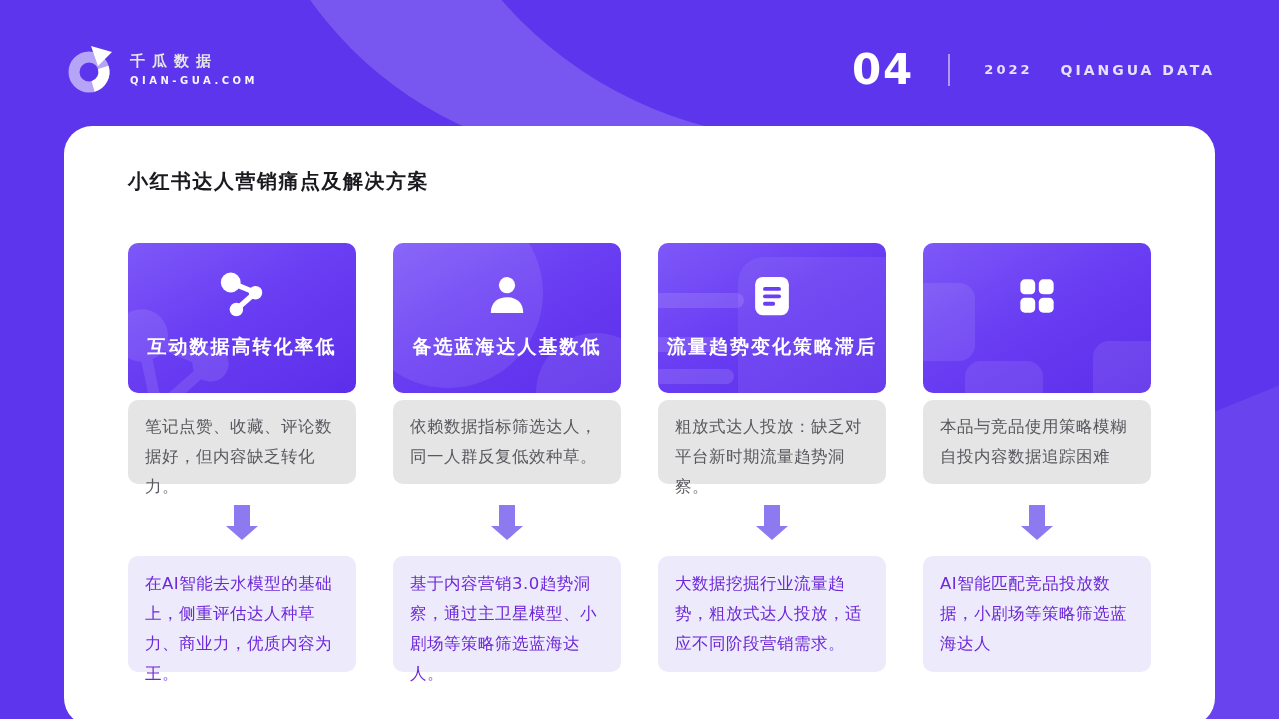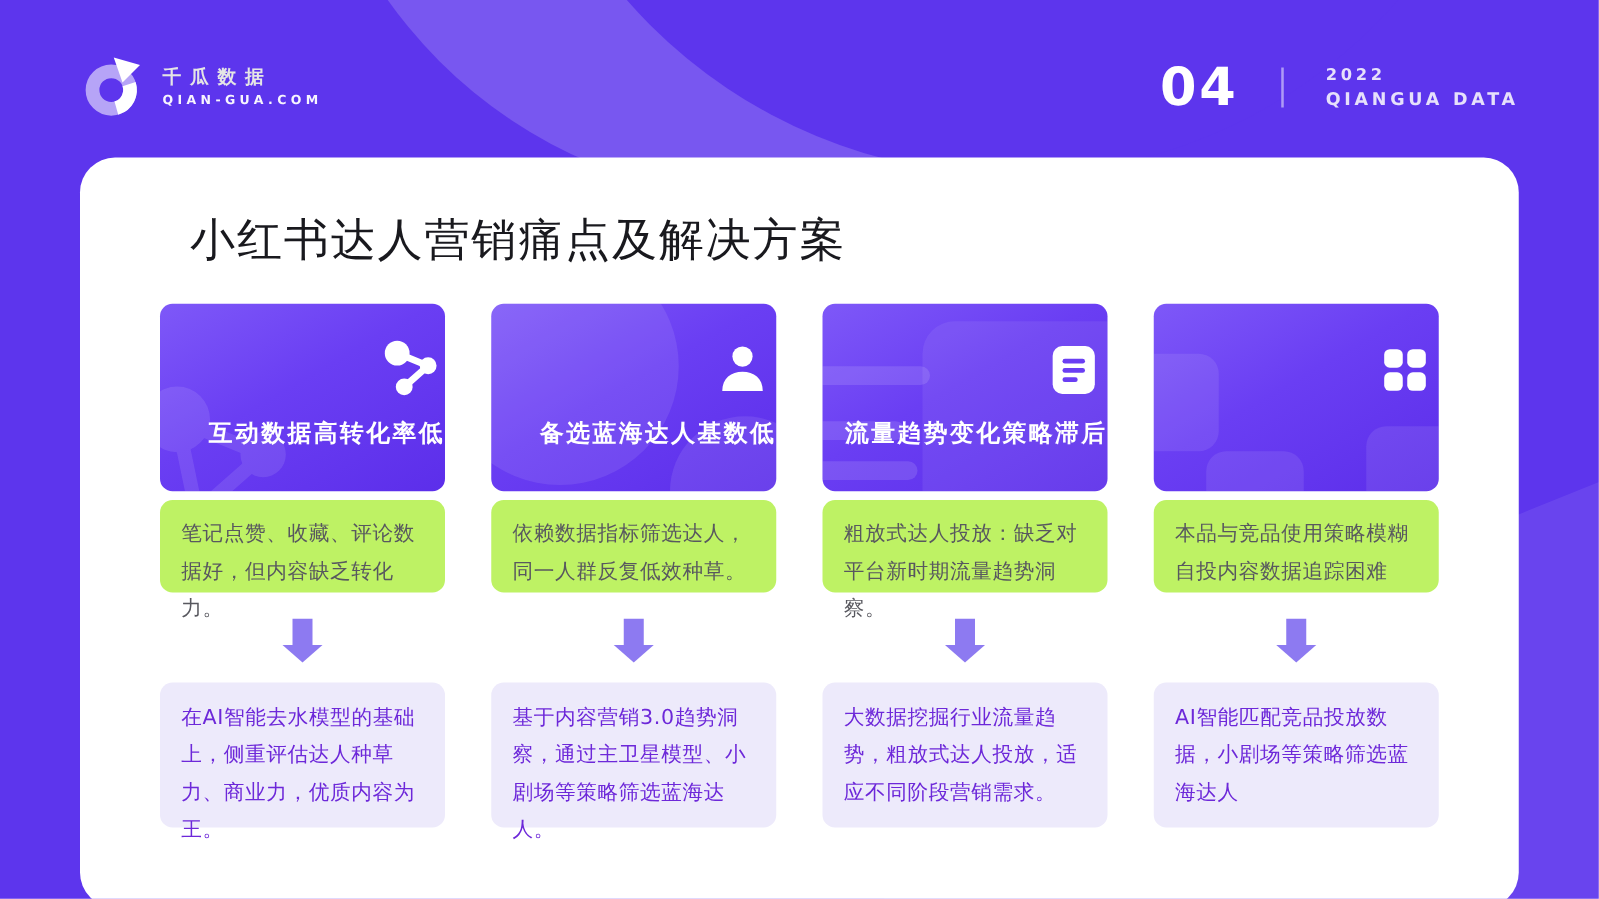--- a/index.html
+++ b/index.html
@@ -17,43 +17,43 @@
     right:-380px;bottom:-360px;transform:rotate(-22deg);border-radius:90px;}
   
   .header{position:absolute;left:64px;right:64px;top:38px;height:64px;
     display:flex;align-items:center;justify-content:space-between;color:#fff;}
   .logo-wrap{display:flex;align-items:center;gap:14px;}
   .brand-cn{font-size:15px;font-weight:bold;letter-spacing:7px;color:#e5e5e5;line-height:1;}
   .brand-en{font-size:10px;font-weight:bold;letter-spacing:3.5px;color:rgba(255,255,255,.95);margin-top:7px;line-height:1;}
   .pagenum-wrap{display:flex;align-items:center;gap:34px;}
   .page-number{font-size:42px;font-weight:800;letter-spacing:2px;color:#fff;line-height:1;}
   .hdr-divider{width:2px;height:32px;background:rgba(255,255,255,.5);}
-  .hdr-meta{display:flex;flex-direction:column;gap:4px;color:#e6e0fb;}
+  .hdr-meta{display:flex;flex-direction:row;gap:4px;color:#e6e0fb;}
   .hdr-year{font-size:13px;letter-spacing:3px;font-weight:bold;}
-  .hdr-brand{font-size:14px;letter-spacing:3px;font-weight:bold;}
+  .hdr-brand{font-size:14px;letter-spacing:3px;font-weight:bold;margin-left:24px;}
   
   .sheet{position:absolute;left:64px;top:126px;width:1151px;height:600px;
     background:#ffffff;border-radius:28px;}
-  .sheet-title{position:absolute;left:64px;top:42px;font-size:36px;font-weight:normal;
-    color:#19191e;letter-spacing:1.5px;margin-left:24px;}
+  .sheet-title{position:absolute;left:64px;top:42px;font-size:20px;font-weight:bold;
+    color:#19191e;letter-spacing:1.5px;}
   .columns{position:absolute;left:64px;top:117px;width:1023px;display:flex;gap:37px;}
   .col{width:228px;display:flex;flex-direction:column;}
   
   .tile{position:relative;height:150px;border-radius:10px;overflow:hidden;
     background:linear-gradient(150deg,#7e58f8 0%,#6a3ef3 45%,#5c2eea 100%);
-    display:flex;flex-direction:column;align-items:flex-end;}
+    display:flex;flex-direction:column;align-items:center;}
   .tile-icon{margin-top:25px;height:55px;display:flex;align-items:center;justify-content:center;position:relative;z-index:2;}
   .tile-title{margin-top:11px;font-size:19px;font-weight:bold;color:#fff;letter-spacing:2px;position:relative;z-index:2;}
   .wm{position:absolute;z-index:1;}
   .wm-circle{border-radius:50%;background:rgba(255,255,255,.09);}
   .wm-bar{border-radius:10px;background:rgba(255,255,255,.12);}
   .wm-rect{border-radius:26px;background:rgba(255,255,255,.07);}
   .wm-sq{border-radius:16px;background:rgba(255,255,255,.09);}
   
-  .pain-box{margin-top:7px;height:74px;border-radius:10px;background:#bef264;
+  .pain-box{margin-top:7px;height:84px;border-radius:10px;background:#e5e5e5;
     box-sizing:border-box;padding:12px 17px;}
   .pain-box p{margin:0;font-size:16.5px;line-height:30px;color:#58585f;letter-spacing:.5px;}
   
   .arrow{margin:21px auto 16px auto;width:32px;height:35px;position:relative;}
   .arrow .stem{position:absolute;left:8px;top:0;width:16px;height:21px;background:#8d7af1;}
   .arrow .head{position:absolute;left:0;top:21px;width:0;height:0;
     border-left:16px solid transparent;border-right:16px solid transparent;
     border-top:14px solid #8d7af1;}
   
   .sol-box{height:116px;border-radius:10px;background:#edeafb;

